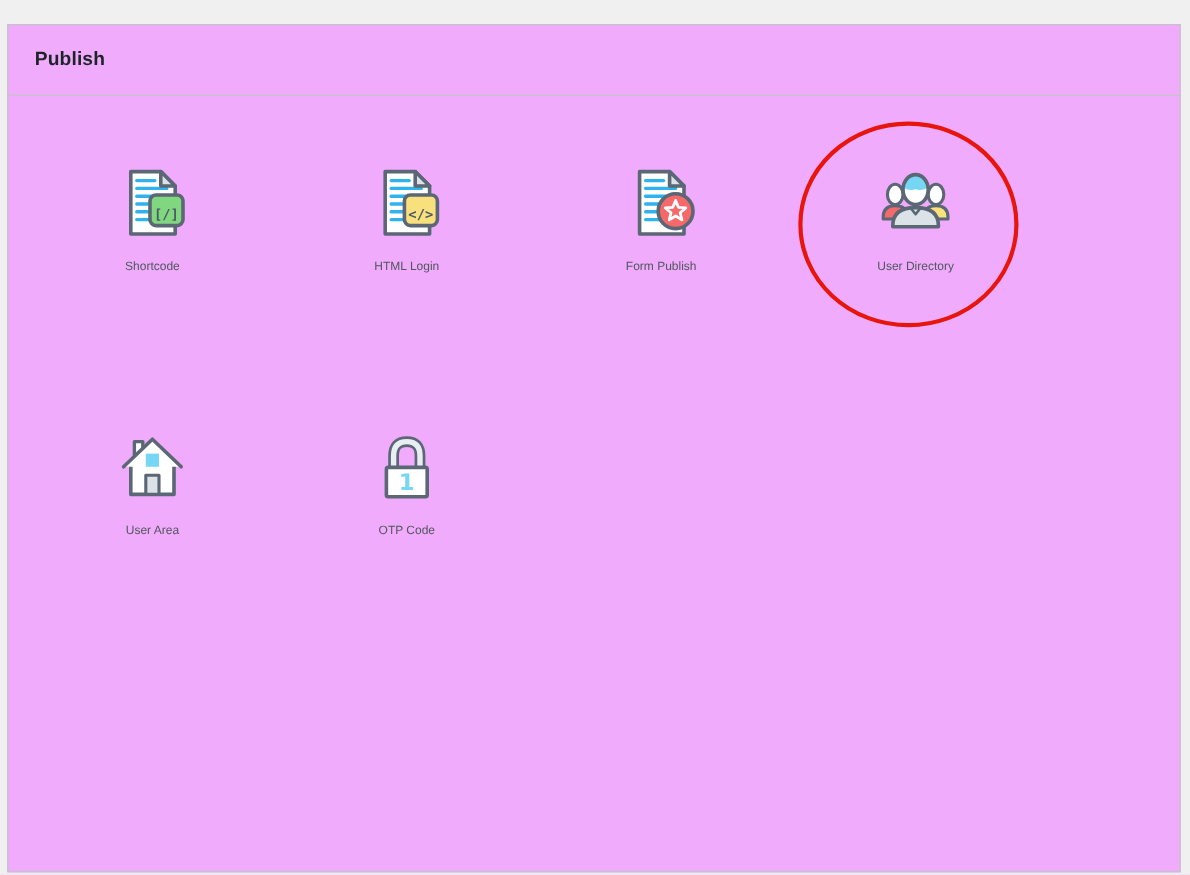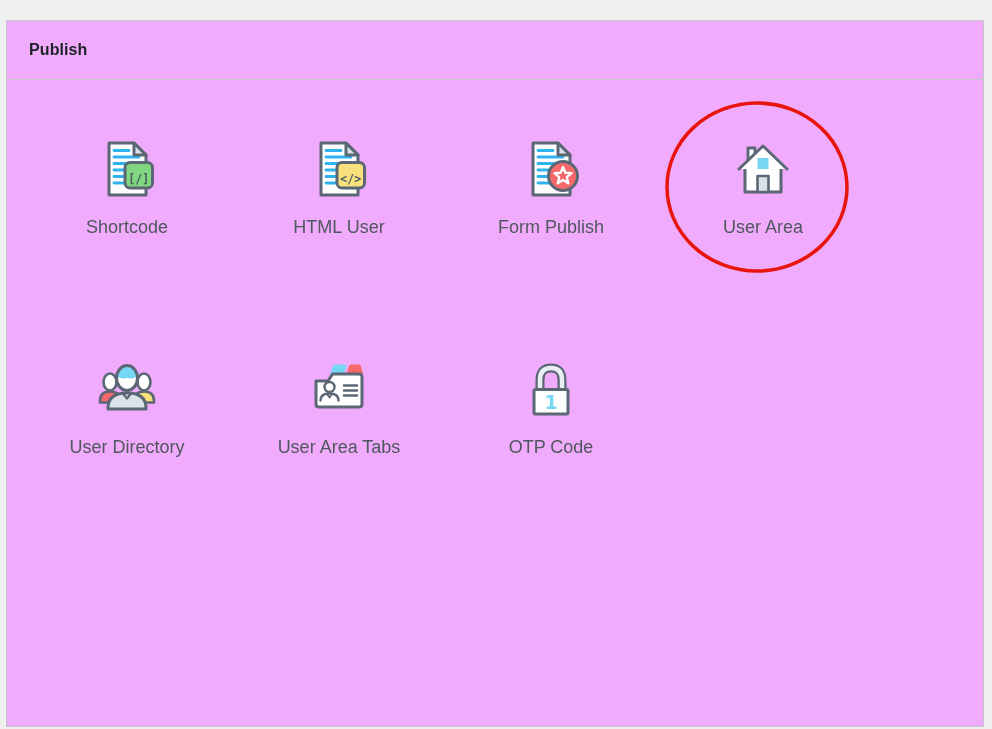--- a/index.html
+++ b/index.html
@@ -41,21 +41,21 @@
     width: 212px;
     display: flex;
     flex-direction: column;
     align-items: center;
     cursor: pointer;
   }
   .item .icon { width: 64px; height: 64px; }
   .item .icon svg { width: 64px; height: 64px; display: block; }
   .item .label {
     margin-top: 16px;
-    font-size: 18px;
+    font-size: 10px;
     color: #50575e;
     white-space: nowrap;
   }
   .annotation-overlay {
     position: absolute;
     left: 663px; top: 99px;
     width: 188px; height: 176px;
     pointer-events: none;
     z-index: 10;
   }
@@ -108,21 +108,21 @@
             <line x1="19" y1="26.5" x2="44" y2="26.5"></line>
             <line x1="19" y1="33" x2="44" y2="33"></line>
             <line x1="19" y1="39.5" x2="44" y2="39.5"></line>
             <line x1="19" y1="46" x2="44" y2="46"></line>
           </g>
           <path d="M39 6 V18 H51 Z" fill="#dbe2e8" stroke="#5b6775" stroke-width="3"></path>
           <rect x="30" y="25.5" width="27.5" height="25.5" rx="5" stroke="#5b6775" stroke-width="3" fill="#f8e07c"></rect>
           <text class="badge-glyph" x="43.7" y="42.5" text-anchor="middle" dominant-baseline="middle" font-size="11.5" fill="#4d5a66">&lt;/&gt;</text>
         </svg>
       </span>
-      <span class="label">HTML User</span>
+      <span class="label">HTML Login</span>
     </div>
 
     <div class="item">
       <span class="icon">
         <svg viewBox="0 0 64 64" stroke-linejoin="round" stroke-linecap="round">
           <path d="M14 6 H39 L51 18 V58 H14 Z" fill="#ffffff" stroke="#5b6775" stroke-width="3"></path>
           <g stroke="#2fb3ef" stroke-width="2.8">
             <line x1="19" y1="13.5" x2="34" y2="13.5"></line>
             <line x1="19" y1="20" x2="44" y2="20"></line>
             <line x1="19" y1="26.5" x2="44" y2="26.5"></line>
@@ -134,65 +134,47 @@
           <circle cx="44" cy="39" r="14.5" stroke="#5b6775" stroke-width="3" fill="#f5696b"></circle>
           <path d="M44 30 L46.35 35.76 L52.56 36.22 L47.8 40.24 L49.29 46.28 L44 43 L38.71 46.28 L40.2 40.24 L35.44 36.22 L41.65 35.76 Z" fill="none" stroke="#ffffff" stroke-width="2.3"></path>
         </svg>
       </span>
       <span class="label">Form Publish</span>
     </div>
 
     <div class="item">
       <span class="icon">
         <svg viewBox="0 0 64 64" stroke-linejoin="round" stroke-linecap="round">
-          <rect x="17" y="11" width="7" height="12" fill="#ffffff" stroke="#5b6775" stroke-width="2.8"></rect>
-          <path d="M14 29 V55 H50 V29" fill="#ffffff" stroke="#5b6775" stroke-width="3"></path>
-          <path d="M8 32 L32 9 L56 32" fill="#ffffff" stroke="#5b6775" stroke-width="3"></path>
-          <rect x="26.5" y="21" width="11" height="11" fill="#76d7f5"></rect>
-          <rect x="26.5" y="39" width="11" height="16" fill="#dbe2e8" stroke="#5b6775" stroke-width="2.6"></rect>
-        </svg>
-      </span>
-      <span class="label">User Area</span>
-    </div>
-
-    <div class="item">
-      <span class="icon">
-        <svg viewBox="0 0 64 64" stroke-linejoin="round" stroke-linecap="round">
           <ellipse cx="15" cy="25" rx="6.5" ry="8.5" fill="#ffffff" stroke="#5b6775" stroke-width="2.6"></ellipse>
           <path d="M5 44 Q5 34.5 15 34.5 Q25 34.5 25 44 L25 45.5 H5 Z" stroke="#5b6775" stroke-width="2.6" fill="#f5696b"></path>
           <ellipse cx="49" cy="25" rx="6.5" ry="8.5" fill="#ffffff" stroke="#5b6775" stroke-width="2.6"></ellipse>
           <path d="M39 44 Q39 34.5 49 34.5 Q59 34.5 59 44 L59 45.5 H39 Z" stroke="#5b6775" stroke-width="2.6" fill="#f8e07c"></path>
           <path d="M13 51 Q13 36 32 36 Q51 36 51 51 L51 52 H13 Z" fill="#dbe2e8" stroke="#5b6775" stroke-width="3"></path>
           <path d="M28 36.5 L32 41.5 L36 36.5" fill="none" stroke="#5b6775" stroke-width="2.2"></path>
           <ellipse cx="32" cy="21" rx="10.5" ry="12.5" fill="#ffffff"></ellipse>
           <path d="M21.8 19.5 Q23 8.5 32 8.5 Q41 8.5 42.2 19.5 Q37 22.5 32 20.8 Q27 22.5 21.8 19.5 Z" fill="#76d7f5"></path>
           <ellipse cx="32" cy="21" rx="10.5" ry="12.5" fill="none" stroke="#5b6775" stroke-width="3"></ellipse>
         </svg>
       </span>
       <span class="label">User Directory</span>
     </div>
 
     <div class="item">
       <span class="icon">
         <svg viewBox="0 0 64 64" stroke-linejoin="round" stroke-linecap="round">
-          <path d="M23 17 L26 9 Q26.5 7.5 28 7.5 H38.5 Q40 7.5 39.5 9 L37 17 Z" fill="#76d7f5"></path>
-          <path d="M39.5 17 L42 9 Q42.5 7.5 44 7.5 H52 Q53.5 7.5 54 9 L56 17 Z" fill="#f5696b"></path>
-          <path d="M9 24 L21 24 L25.5 17 H52 Q55 17 55 20 V47 Q55 50 52 50 H12 Q9 50 9 47 Z" fill="#ffffff" stroke="#5b6775" stroke-width="3"></path>
-          <circle cx="22.5" cy="30" r="5" fill="#ffffff" stroke="#5b6775" stroke-width="2.4"></circle>
-          <path d="M13.5 43.5 Q13.5 36.5 22.5 36.5 Q31.5 36.5 31.5 43.5" fill="none" stroke="#5b6775" stroke-width="2.4"></path>
-          <path d="M20 37 L22.5 40.5 L25 37" fill="none" stroke="#5b6775" stroke-width="1.8"></path>
-          <g stroke="#5b6775" stroke-width="2.4">
-            <line x1="37" y1="28.5" x2="50" y2="28.5"></line>
-            <line x1="37" y1="33.5" x2="50" y2="33.5"></line>
-            <line x1="37" y1="38.5" x2="50" y2="38.5"></line>
-          </g>
+          <rect x="17" y="11" width="7" height="12" fill="#ffffff" stroke="#5b6775" stroke-width="2.8"></rect>
+          <path d="M14 29 V55 H50 V29" fill="#ffffff" stroke="#5b6775" stroke-width="3"></path>
+          <path d="M8 32 L32 9 L56 32" fill="#ffffff" stroke="#5b6775" stroke-width="3"></path>
+          <rect x="26.5" y="21" width="11" height="11" fill="#76d7f5"></rect>
+          <rect x="26.5" y="39" width="11" height="16" fill="#dbe2e8" stroke="#5b6775" stroke-width="2.6"></rect>
         </svg>
       </span>
-      <span class="label">User Area Tabs</span>
+      <span class="label">User Area</span>
     </div>
+
 
 
 
     <div class="item">
       <span class="icon">
         <svg viewBox="0 0 64 64" stroke-linejoin="round" stroke-linecap="round">
           <path d="M21 34 V23 Q21 11 32 11 Q43 11 43 23 V34" fill="none" stroke="#5b6775" stroke-width="9"></path>
           <path d="M21 34 V23 Q21 11 32 11 Q43 11 43 23 V34" fill="none" stroke="#e9eef2" stroke-width="4.5"></path>
           <rect x="15" y="32.5" width="34" height="24.5" rx="1.5" fill="#ffffff" stroke="#5b6775" stroke-width="3"></rect>
           <text class="otp-digit" x="32" y="51.5" text-anchor="middle" font-size="19" fill="#76d7f5">1</text>

